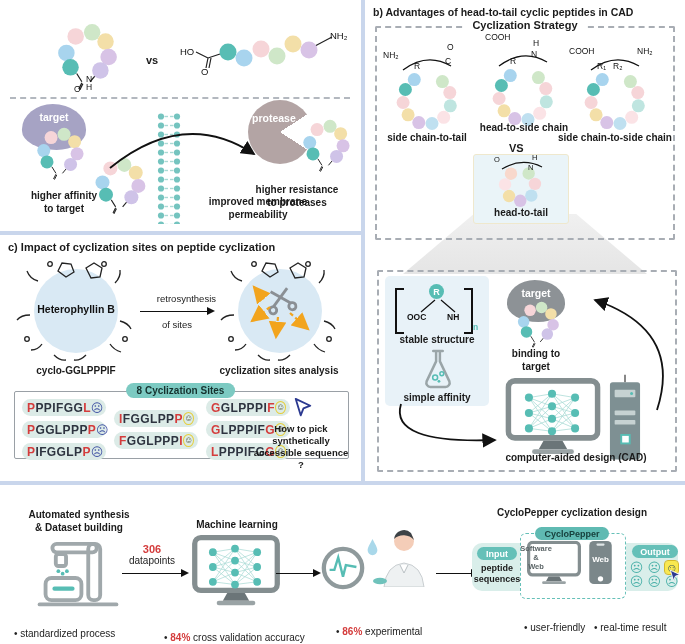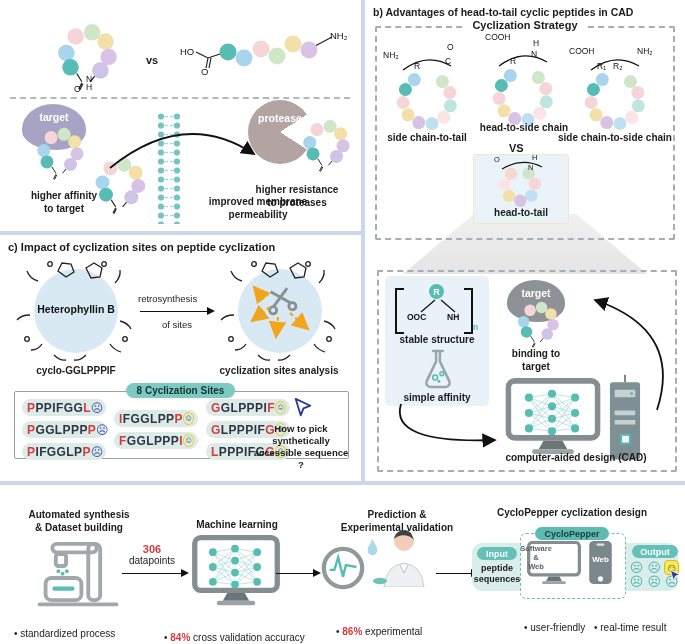--- a/index.html
+++ b/index.html
@@ -179,21 +179,21 @@
     <svg class="abs" style="left:156px;top:112px" width="26" height="112">
         <rect width="26" height="112" fill="url(#mem)"></rect>
       </svg>
     <svg class="abs" style="left:104px;top:114px" width="160" height="60">
       <path d="M6,54 Q80,-6 150,40" fill="none" stroke="#111" stroke-width="1.8" marker-end="url(#ah)"></path>
     </svg>
     <div class="cap" style="left:188px;top:196px;width:140px">improved membrane
 permeability</div>
 
     <div class="abs" style="left:248px;top:100px;width:64px;height:64px;background:conic-gradient(from 0deg,#b3a4a4 0 57deg,transparent 57deg 123deg,#b3a4a4 123deg 360deg);border-radius:50%"></div>
-    <span class="abs" style="left:252px;top:112px;width:56px;text-align:center;color:#fff;font-weight:bold;font-size:10.5px">protease</span>
+    <span class="abs" style="left:252px;top:112px;width:56px;text-align:left;color:#fff;font-weight:bold;font-size:10.5px">protease</span>
     <svg class="abs" style="left:300px;top:118px" width="52" height="54" viewBox="0 0 64 66">
         <use href="#ring7"></use>
       </svg>
     <div class="cap" style="left:240px;top:184px;width:114px">higher resistance
 to proteases</div>
   </section>
 
   <section class="panel" id="pb">
     <div class="t" style="left:8px;top:6px;font-size:10.5px">b)  Advantages of head-to-tail cyclic peptides in CAD</div>
     <div class="funnel" style="left:38px;top:214px;width:244px;height:60px"></div>
@@ -312,21 +312,21 @@
   </section>
 
   <section class="panel" id="pc">
     <div class="t" style="left:8px;top:6px">c) Impact of cyclization sites on peptide cyclization</div>
     <svg class="abs" style="left:14px;top:24px" width="124" height="104" viewBox="0 0 124 104">
         <use href="#hb"></use>
       </svg>
     <span class="abs" style="left:20px;top:68px;width:112px;text-align:center;font-weight:bold;font-size:10.5px;color:#111">Heterophyllin B</span>
     <div class="cap" style="left:16px;top:130px;width:120px">cyclo-GGLPPPIF</div>
 
-    <div class="abs" style="left:138px;top:58px;width:78px;text-align:left;font-size:9.5px;color:#222">retrosynthesis</div>
+    <div class="abs" style="left:138px;top:58px;width:78px;text-align:right;font-size:9.5px;color:#222">retrosynthesis</div>
     <div class="arr" style="left:140px;top:76px;width:68px"></div>
     <div class="abs" style="left:148px;top:84px;width:58px;text-align:center;font-size:9.5px;color:#222">of sites</div>
 
     <div class="abs" style="left:218px;top:24px;width:124px;height:104px">
       <svg class="abs" style="left:0;top:0" width="124" height="104" viewBox="0 0 124 104">
           <use href="#hb"></use>
         </svg>
       <svg class="scissors" style="left:48px;top:26px" width="30" height="30" viewBox="0 0 32 32">
         <g stroke="#8a8f94" stroke-width="3" fill="none">
             <line x1="7" y1="5" x2="25" y2="21"></line>
@@ -421,22 +421,20 @@
       </svg>
     <svg class="abs" style="left:204px;top:58px" width="62" height="48" viewBox="0 0 64 52">
         <use href="#nnet"></use>
       </svg>
     <div class="bullets" style="left:164px;top:132px">
       <div>• <span class="redtx">84%</span><span> cross validation accuracy</span></div>
     </div>
 
     <div class="arr" style="left:276px;top:88px;width:38px"></div>
 
-    <div class="cap" style="left:322px;top:24px;width:150px">Prediction &amp;
-Experimental validation</div>
     <svg class="abs" style="left:320px;top:60px" width="46" height="46" viewBox="0 0 48 48">
       <circle cx="24" cy="24" r="20" fill="#fff" stroke="#8f9a9c" stroke-width="4.5"></circle>
       <polyline points="10,26 15,26 19,13 24,33 27,21 38,23" fill="none" stroke="#57bdb4" stroke-width="2.5"></polyline>
     </svg>
     <svg class="abs" style="left:366px;top:52px" width="13" height="20" viewBox="0 0 16 24">
       <path d="M8,2 C11,8 14,12 14,16 a6,6 0 1 1 -12,0 C2,12 5,8 8,2 z" fill="#a9d8ea"></path>
     </svg>
     <svg class="abs" style="left:372px;top:42px" width="56" height="60" viewBox="0 0 56 60">
       <circle cx="32" cy="14" r="10" fill="#f4cdb8"></circle>
       <path d="M22,12 a10,10 0 0 1 17,-6 l3,7 a14,14 0 0 0 -20,-1 z" fill="#3c4246"></path>

